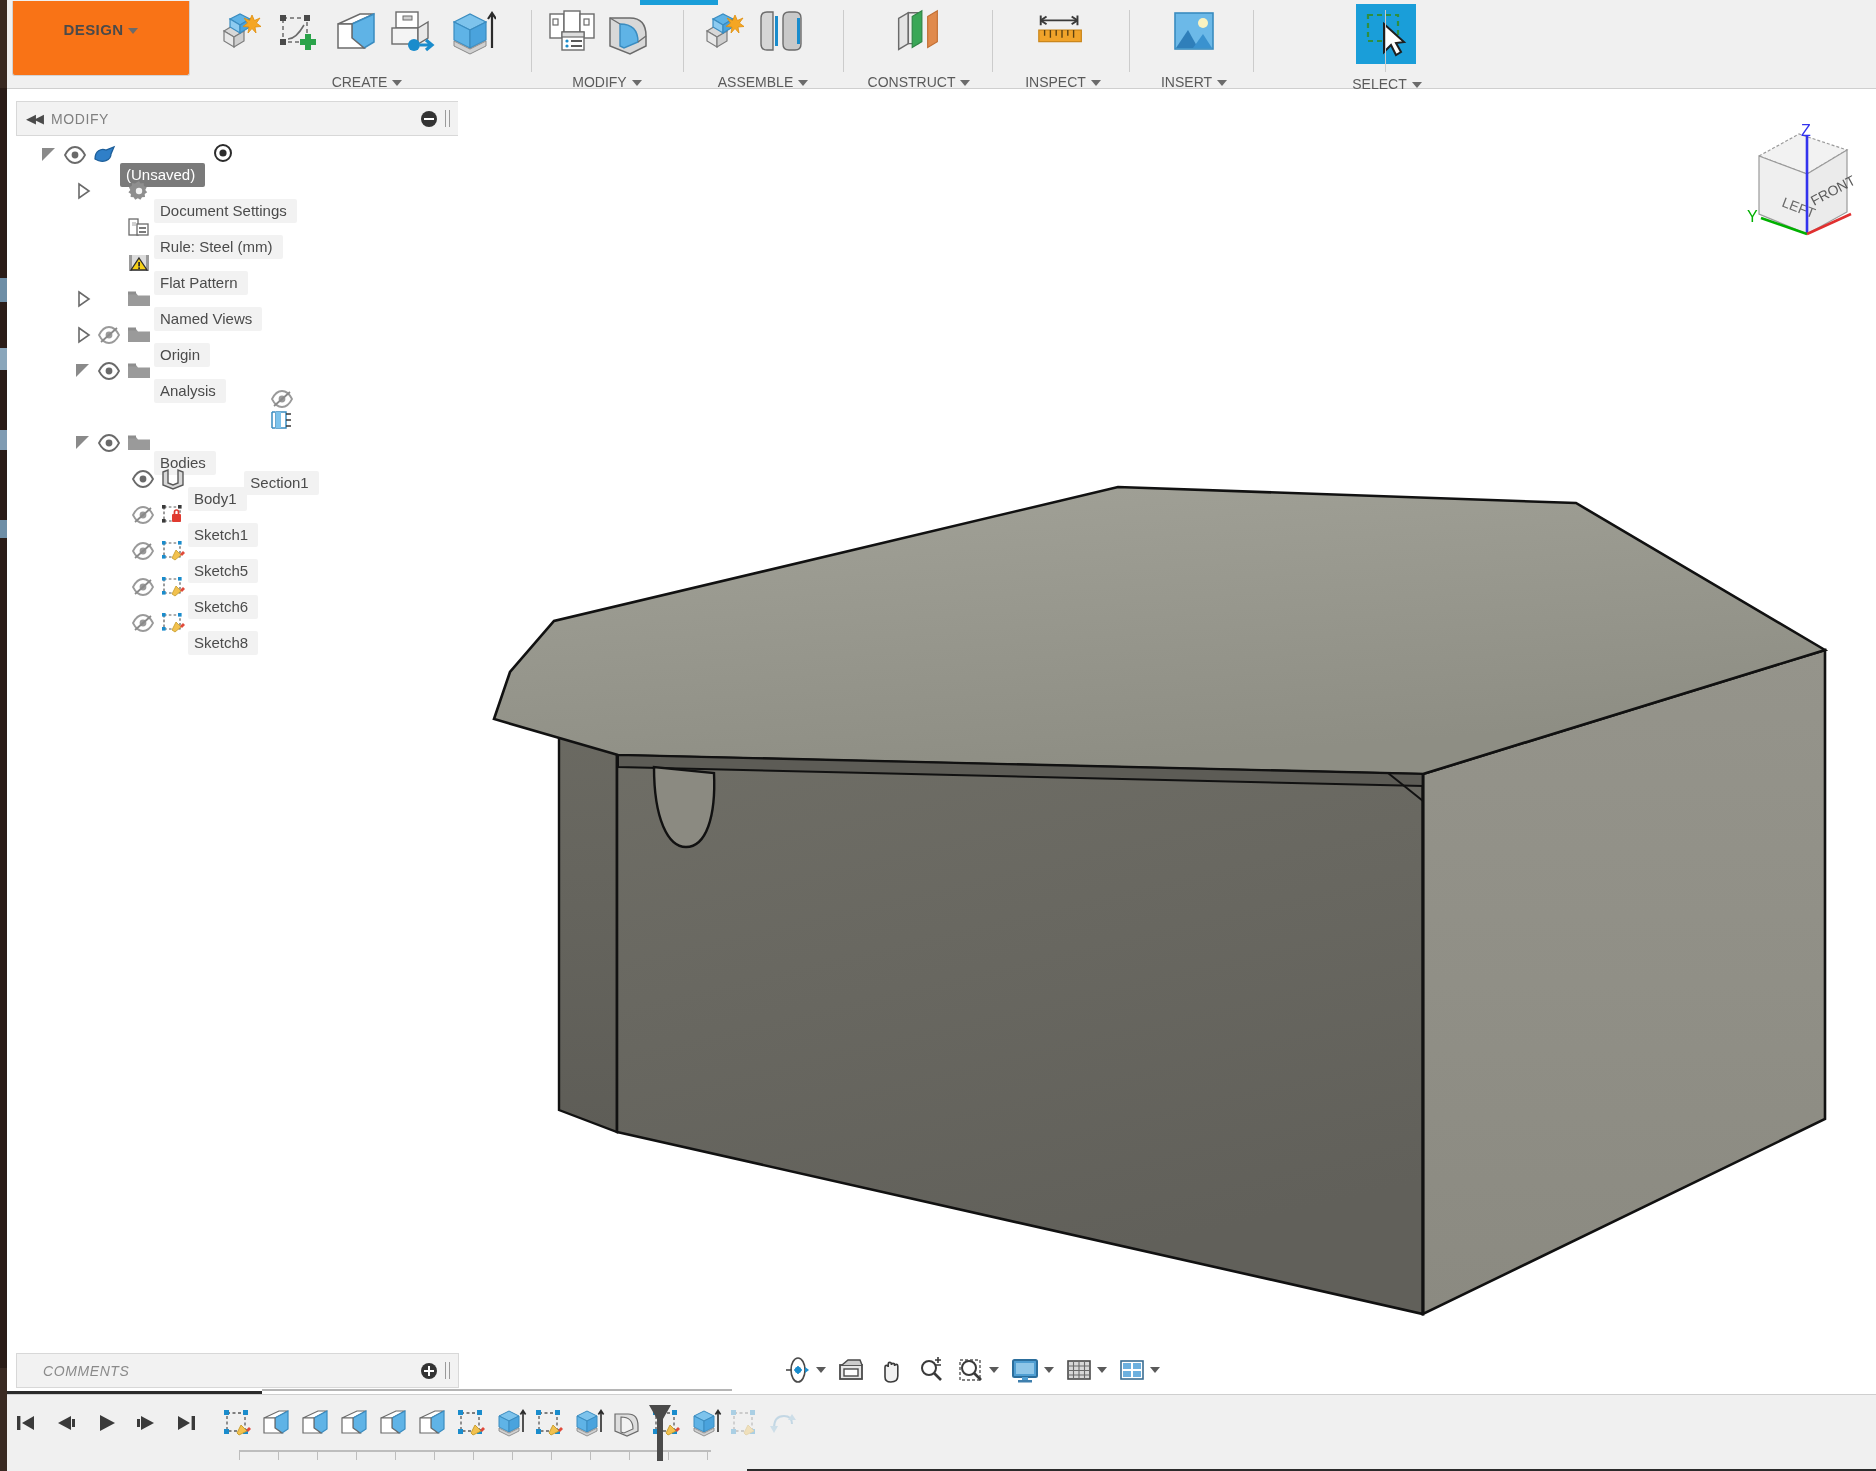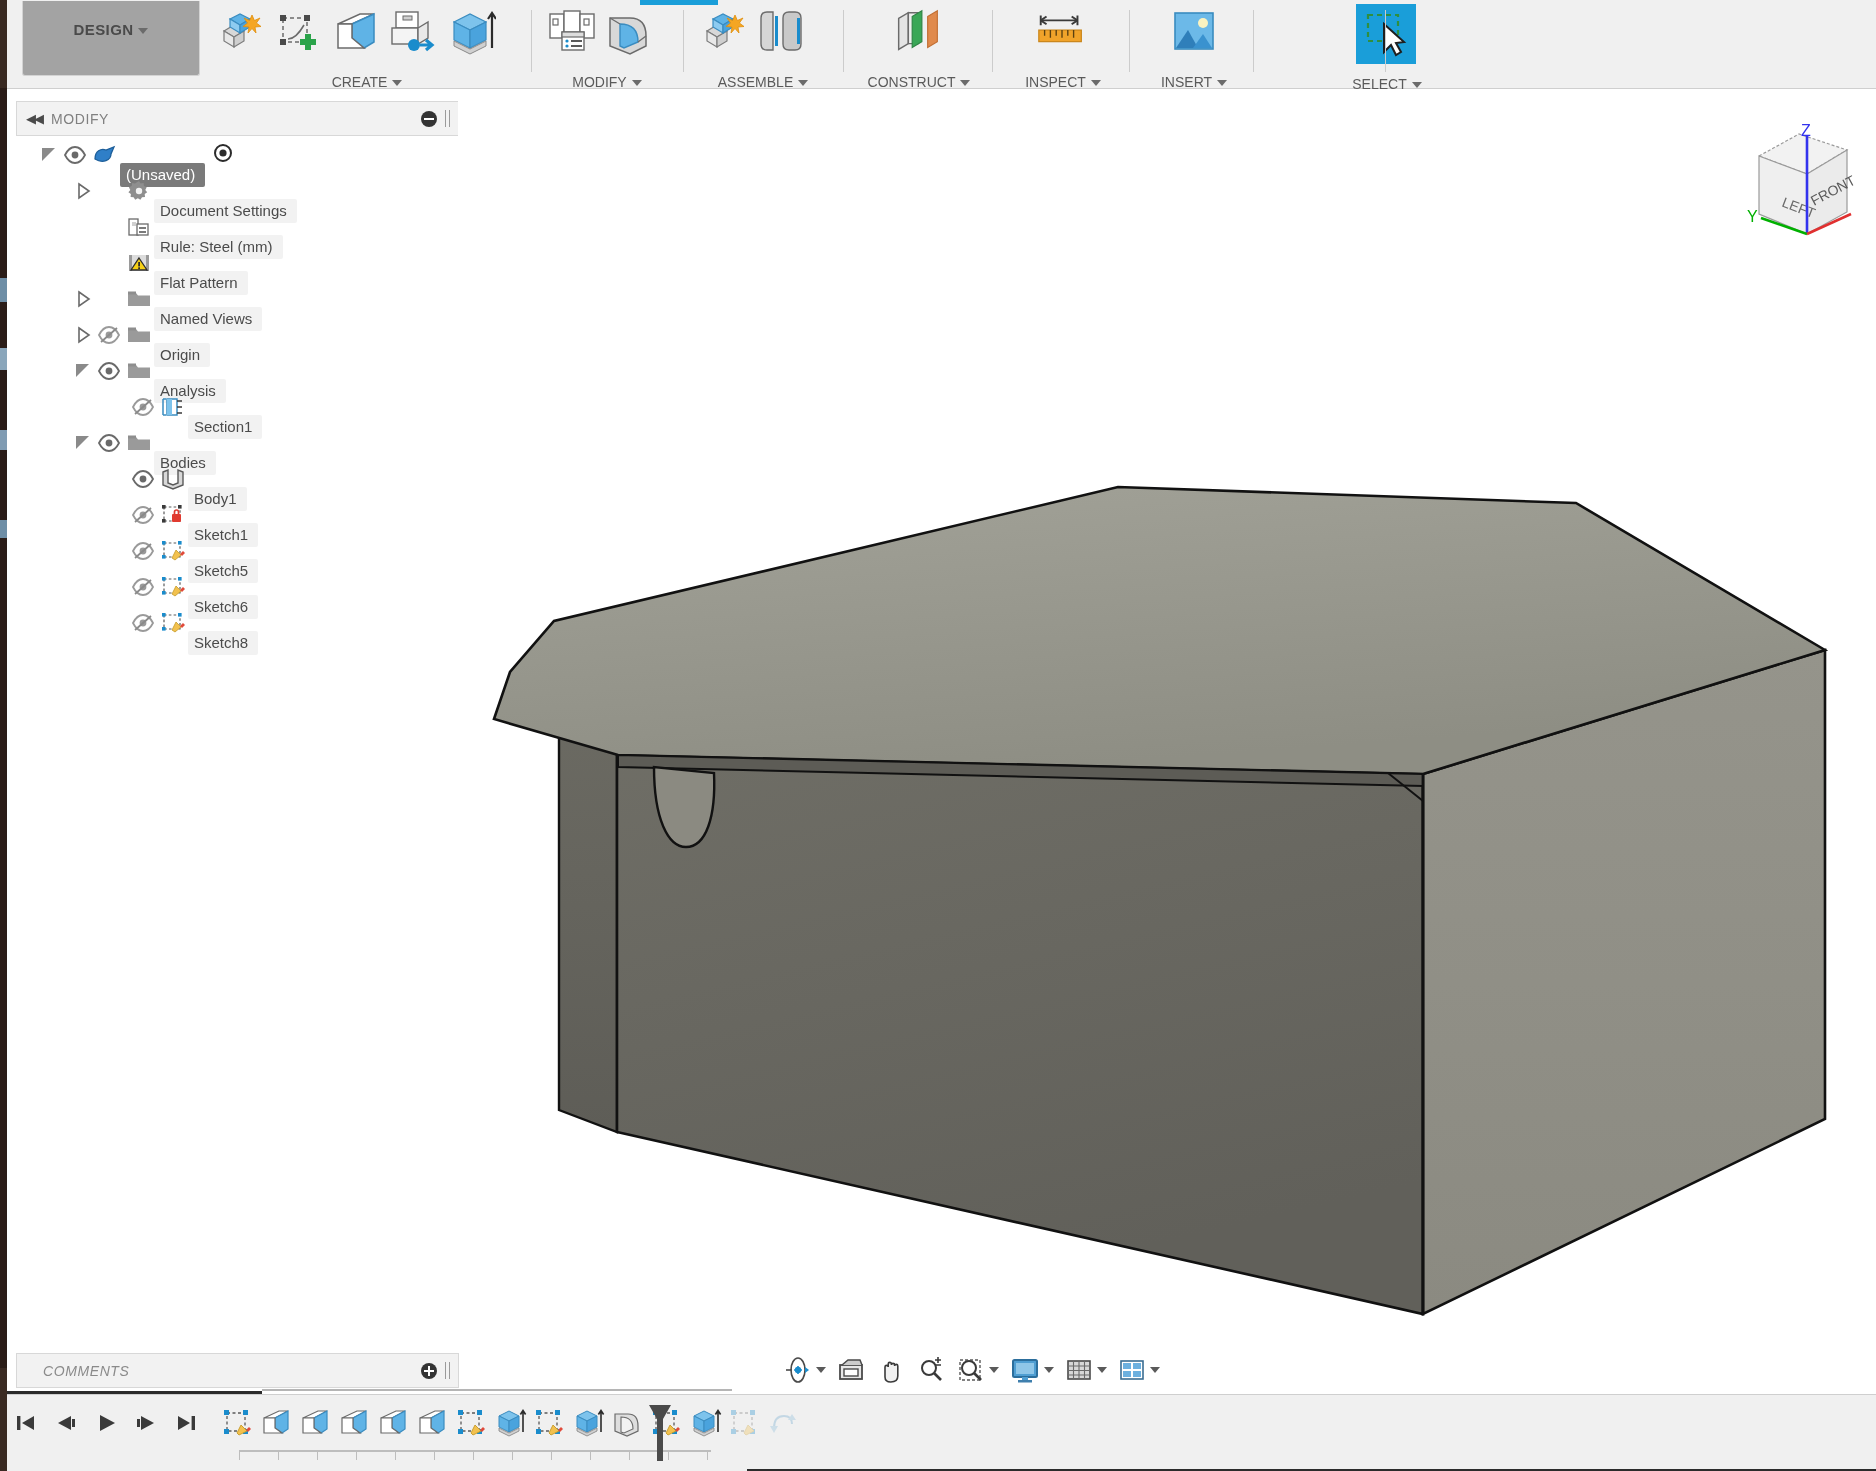--- a/index.html
+++ b/index.html
@@ -10,21 +10,21 @@
     overflow:hidden;
     position:relative;
     color:#3c3c3c;
   }
   
   .edge-strip{position:absolute;left:0;top:0;width:7px;height:1471px;background:#2a1f1c;z-index:60;}
   .edge-strip .seg{position:absolute;left:0;width:7px;}
 
   
   .toolbar{position:absolute;left:7px;top:0;width:1869px;height:88px;background:#f0f0f0;border-bottom:1px solid #cfcfcf;}
-  .design-box{position:absolute;left:15px;top:1px;width:176px;height:74px;background:#a3a3a3;border:1px solid #d3d3d3;border-top:none;border-radius:0 0 3px 3px;text-decoration:underline;}
+  .design-box{position:absolute;left:5px;top:1px;width:176px;height:74px;background:#f97316;border:1px solid #d3d3d3;border-top:none;border-radius:0 0 3px 3px;text-decoration:underline;}
   .design-label{position:absolute;left:0;top:20px;width:176px;text-align:center;font-size:15px;font-weight:bold;letter-spacing:.4px;color:#4a4a4a;}
   .caret{display:inline-block;width:0;height:0;border-left:5px solid transparent;border-right:5px solid transparent;border-top:6px solid #6b6b6b;vertical-align:middle;margin-left:5px;}
 
   .tb-sep{position:absolute;top:10px;width:1px;height:62px;background:#cccccc;}
   .tb-group{position:absolute;top:0;height:112px;}
   .tb-icons{position:absolute;top:4px;left:0;display:flex;align-items:flex-start;}
   .tb-btn{width:58px;height:56px;display:flex;align-items:center;justify-content:center;cursor:pointer;}
   .tb-btn.sel{background:#1a9ed9;}
   .grp-label{position:absolute;bottom:22px;width:100%;text-align:center;font-size:14px;color:#5a5a5a;white-space:nowrap;}
   .grp-label .caret{border-top-color:#6b6b6b;}
@@ -425,21 +425,21 @@
           </svg>
         </div>
         <div class="n-icon">
           <svg width="24" height="20" viewBox="0 0 24 20">
             <path d="M1 4 H9 L11 6.5 H23 V17 H1 Z" fill="#9a9a9a"></path>
             <rect x="1" y="2.5" width="8" height="3" fill="#8e8e8e"></rect>
           </svg>
         </div>
         <div class="n-label">Analysis</div>
       </div>
-      <div class="node" style="padding-left: 90px;">
+      <div class="node" style="padding-left: 90px; flex-direction: column;">
         <div class="n-arrow"></div>
         <div class="n-eye">
           <svg width="22" height="20" viewBox="0 0 22 20">
             <path d="M1 10 C4 4 8 2 11 2 C14 2 18 4 21 10 C18 16 14 18 11 18 C8 18 4 16 1 10 Z" fill="none" stroke="#9a9a9a" stroke-width="1.8"></path>
             <circle cx="11" cy="10" r="3.4" fill="#9a9a9a"></circle>
             <line x1="3" y1="17" x2="19" y2="3" stroke="#8a8a8a" stroke-width="1.8"></line>
           </svg>
         </div>
         <div class="n-icon">
           <svg width="24" height="22" viewBox="0 0 24 22">

